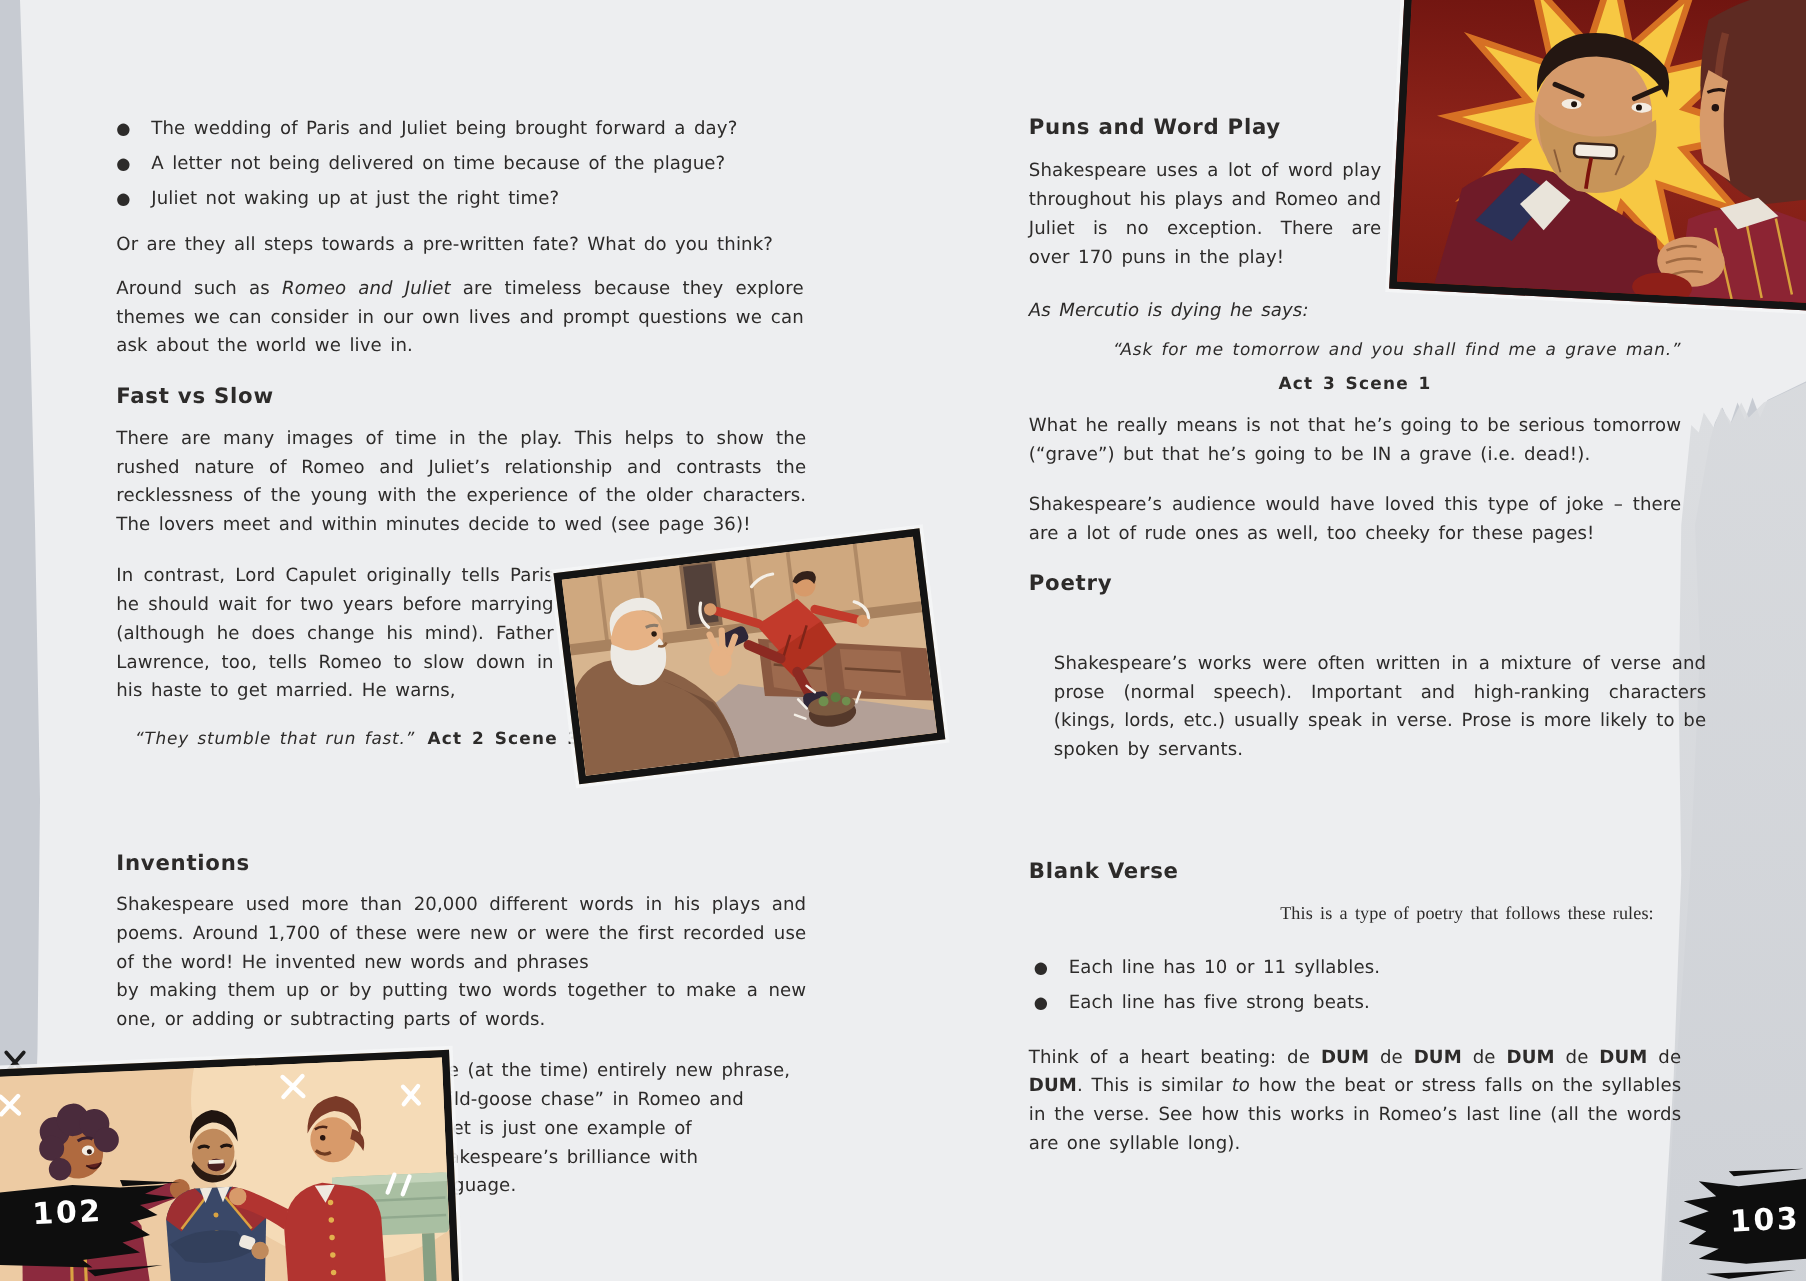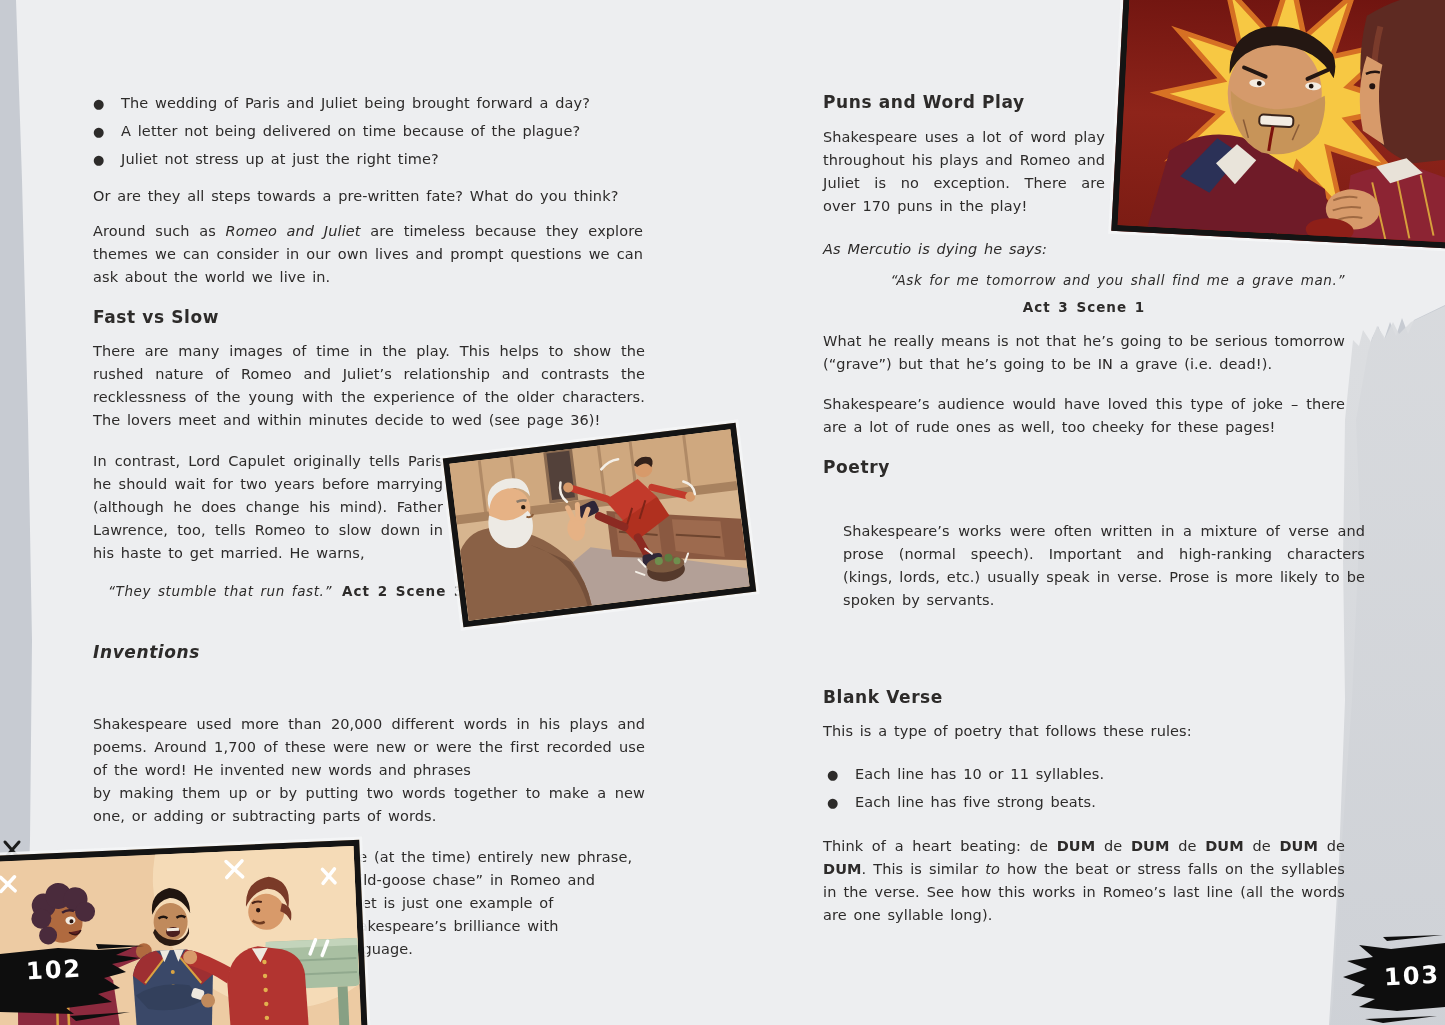--- a/index.html
+++ b/index.html
@@ -44,38 +44,38 @@
     <div class="bullet-row">
       <span class="bullet-dot">●</span>
       <span>The wedding of Paris and Juliet being brought forward a day?</span>
     </div>
     <div class="bullet-row">
       <span class="bullet-dot">●</span>
       <span>A letter not being delivered on time because of the plague?</span>
     </div>
     <div class="bullet-row">
       <span class="bullet-dot">●</span>
-      <span>Juliet not stress up at just the right time?</span>
+      <span>Juliet not waking up at just the right time?</span>
     </div>
   </div>
 
   <div class="txt" style="left:93px;top:185px;width:552px;">Or are they all steps towards a pre-written fate? What do you think?</div>
 
   <div class="txt" style="left:93px;top:220px;width:550px;"><span>Around such as </span><span class="i">Romeo and Juliet</span><span> are timeless because they explore themes we can consider in our own lives and prompt questions we can ask about the world we live in.</span></div>
 
   <div class="h-small" style="left:93px;top:307px;">Fast vs Slow</div>
 
   <div class="txt" style="left:93px;top:340px;width:552px;">There are many images of time in the play. This helps to show the rushed nature of Romeo and Juliet’s relationship and contrasts the recklessness of the young with the experience of the older characters. The lovers meet and within minutes decide to wed (see page 36)!</div>
 
   <div class="txt" style="left:93px;top:450px;width:350px;">In contrast, Lord Capulet originally tells Paris he should wait for two years before marrying (although he does change his mind). Father Lawrence, too, tells Romeo to slow down in his haste to get married. He warns,</div>
 
   <div class="quote" style="left:108px;top:583px;"><span>“They stumble that run fast.”</span><span class="ref">Act 2 Scene 3</span></div>
 
 
-  <div class="h-small" style="left:93px;top:642px;font-style:italic;">Inventions</div>
+  <div class="h-small" style="left:93px;top:681px;">Inventions</div>
 
   <div class="txt" style="left:93px;top:713px;width:552px;">
     <span style="display:block;">Shakespeare used more than 20,000 different words in his plays and poems. Around 1,700 of these were new or were the first recorded use of the word! He invented new words and phrases</span>
     <span style="display:block;">by making them up or by putting two words together to make a new one, or adding or subtracting parts of words.</span>
   </div>
 
   <div class="txt txt-left" style="left:340px;top:846px;width:298px;text-align:left;">The (at the time) entirely new phrase, “wild-goose chase” in Romeo and Juliet is just one example of Shakespeare’s brilliance with language.</div>
 
   <svg class="tab-svg" style="left:0;top:834px;" width="50" height="46">
     <g stroke="#1c1c1c" stroke-width="3" stroke-linecap="round">
@@ -101,21 +101,21 @@
 
   <div class="txt" style="left:823px;top:393px;width:522px;">Shakespeare’s audience would have loved this type of joke – there are a lot of rude ones as well, too cheeky for these pages!</div>
 
   <div class="h-small" style="left:823px;top:457px;">Poetry</div>
 
   <div class="txt" style="left:823px;top:520px;width:522px;margin-left:20px;">Shakespeare’s works were often written in a mixture of verse and prose (normal speech). Important and high-ranking characters (kings, lords, etc.) usually speak in verse. Prose is more likely to be spoken by servants.</div>
 
 
   <div class="h-small" style="left:823px;top:687px;">Blank Verse</div>
 
-  <div class="txt txt-left" style="left:823px;top:720px;width:500px;text-align:left;">This is a type of poetry that follows these rules:</div>
+  <div class="txt txt-left" style="left:823px;top:720px;width:500px;text-align:right;font-family:Liberation Serif, serif;">This is a type of poetry that follows these rules:</div>
 
   <div class="txt" style="left:827px;top:763px;width:500px;">
     <div class="bullet-row">
       <span class="bullet-dot">●</span>
       <span>Each line has 10 or 11 syllables.</span>
     </div>
     <div class="bullet-row">
       <span class="bullet-dot">●</span>
       <span>Each line has five strong beats.</span>
     </div>

